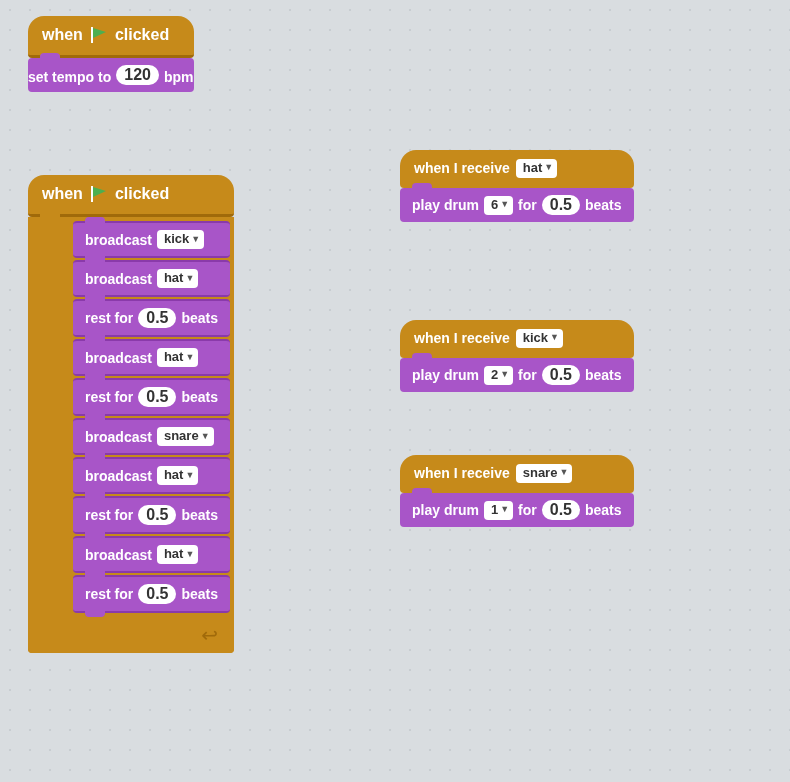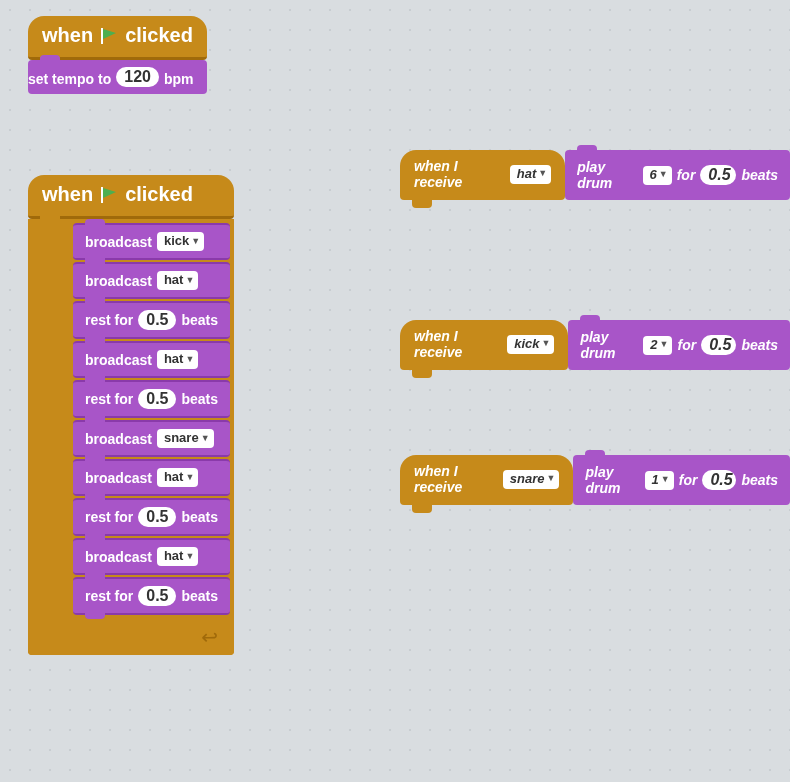--- a/index.html
+++ b/index.html
@@ -15,21 +15,21 @@
     }
 
     
     .block-hat {
       background: #c68a1a;
       border-radius: 16px 16px 4px 4px;
       padding: 8px 14px 10px 14px;
       display: flex;
       align-items: center;
       gap: 6px;
-      font-size: 20px;
+      font-size: 16px;
       font-weight: bold;
       color: white;
       min-height: 42px;
       position: relative;
       border-bottom: 3px solid #a06a0a;
     }
     .block-hat::after {
       content: '';
       position: absolute;
       bottom: -10px;
@@ -240,22 +240,21 @@
       left: 12px;
       width: 20px;
       height: 5px;
       background: #a855c8;
       border-radius: 4px 4px 0 0;
     }
 
     .receive-group {
       position: absolute;
       display: flex;
-      flex-direction: row;
-      font-style: italic;
+      flex-direction: column;
     }
 
     .top-group {
       position: absolute;
       left: 28px;
       top: 16px;
       display: flex;
       flex-direction: column;
     }
 

